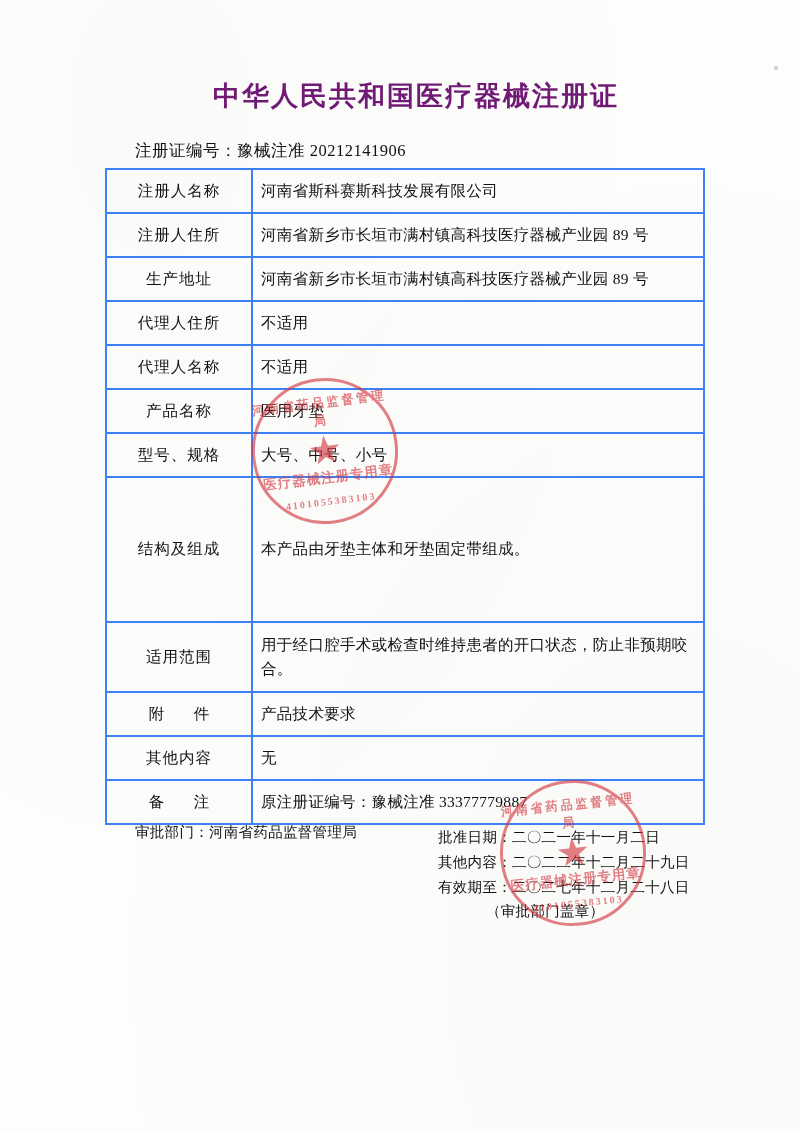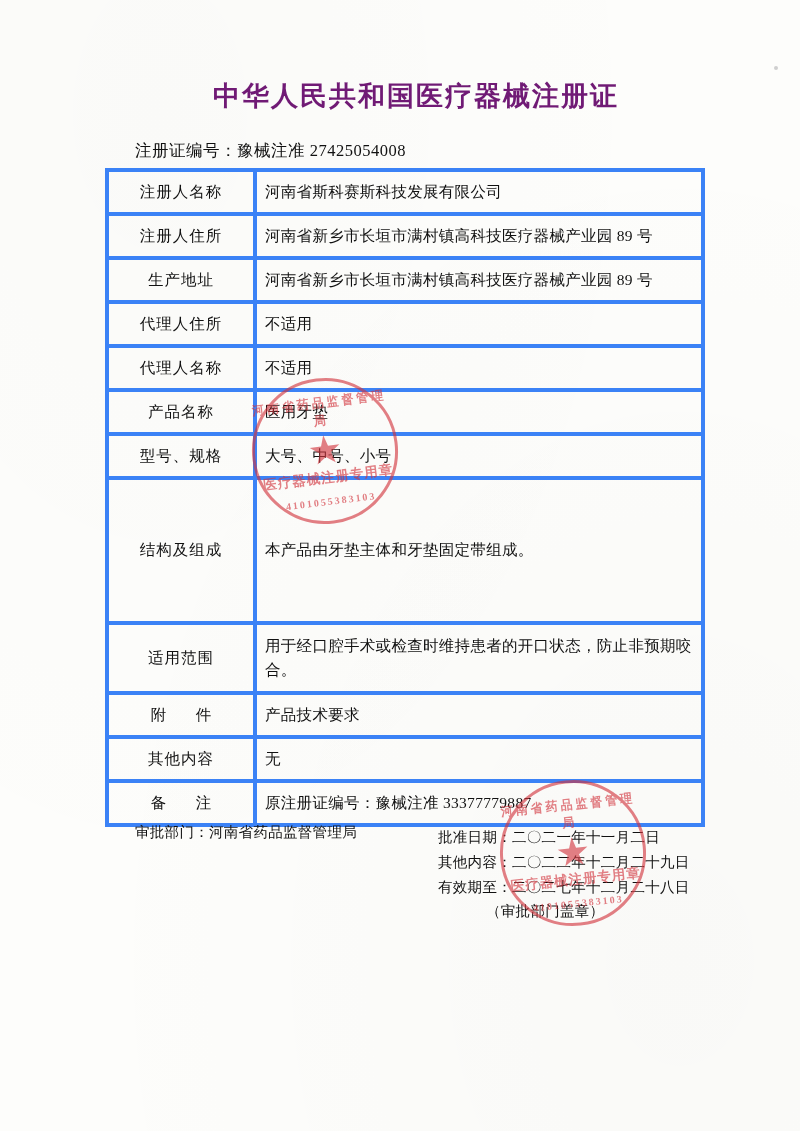--- a/index.html
+++ b/index.html
@@ -55,21 +55,21 @@
 
   table.cert {
     position: absolute;
     top: 168px;
     left: 105px;
     width: 600px;
     border-collapse: collapse;
     table-layout: fixed;
   }
   table.cert td {
-    border: 4px solid #3b82f6;
+    border: 2px solid #3b82f6;
     font-size: 15.5px;
     padding: 0 8px;
     vertical-align: middle;
   }
   td.label {
     width: 128px;
     text-align: center;
     letter-spacing: 1px;
     white-space: nowrap;
   }
@@ -188,21 +188,21 @@
 </style>
 </head>
 <body>
 
 <div class="page">
 
   <div class="corner-mark"></div>
 
   <div class="doc-title">中华人民共和国医疗器械注册证</div>
 
-  <div class="reg-number">注册证编号：豫械注准 27425054008</div>
+  <div class="reg-number">注册证编号：豫械注准 20212141906</div>
 
   <table class="cert">
     <tbody>
       <tr class="row-h">
         <td class="label">注册人名称</td>
         <td class="value">河南省斯科赛斯科技发展有限公司</td>
       </tr>
       <tr class="row-h">
         <td class="label">注册人住所</td>
         <td class="value">河南省新乡市长垣市满村镇高科技医疗器械产业园 89 号</td>

